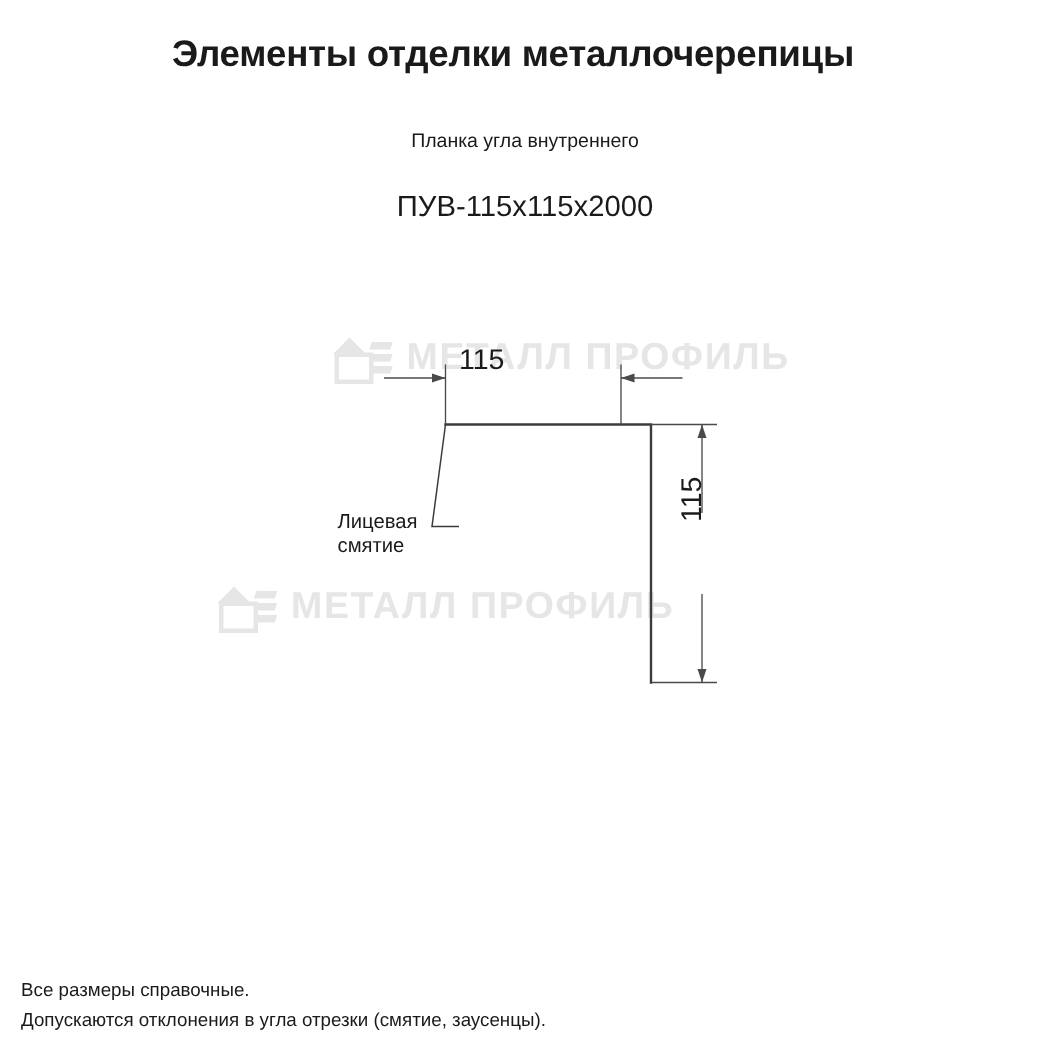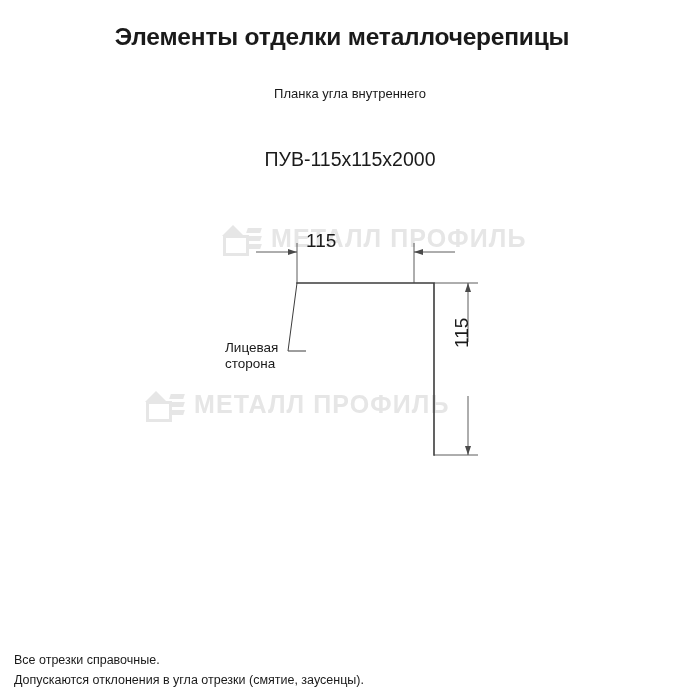--- a/index.html
+++ b/index.html
@@ -40,21 +40,20 @@
     font-size: 13px;
     font-weight: normal;
   }
   .title-code {
     position: absolute;
     left: 0; top: 127px;
     width: 700px;
     text-align: center;
     font-size: 19.5px;
     font-weight: normal;
-    margin-top: 21px;
   }
 
   
   .watermark {
     position: absolute;
     display: flex;
     align-items: center;
     gap: 9px;
     color: #e9e9e9;
     user-select: none;
@@ -220,21 +219,21 @@
     <g stroke="#3c3c3c" stroke-width="1" fill="none">
       <path d="M 297 283 L 288 351 L 306 351"></path>
     </g>
   </svg>
 
   <div class="dim-top">115</div>
   <div class="dim-right">115</div>
 
   <div class="face-label">
     <span>Лицевая</span><br>
-    <span>сторона</span>
+    <span>смятие</span>
   </div>
 
   <div class="footnotes">
-    <div>Все отрезки справочные.</div>
+    <div>Все размеры справочные.</div>
     <div>Допускаются отклонения в угла отрезки (смятие, заусенцы).</div>
   </div>
 
 </div>
 
 </body></html>

